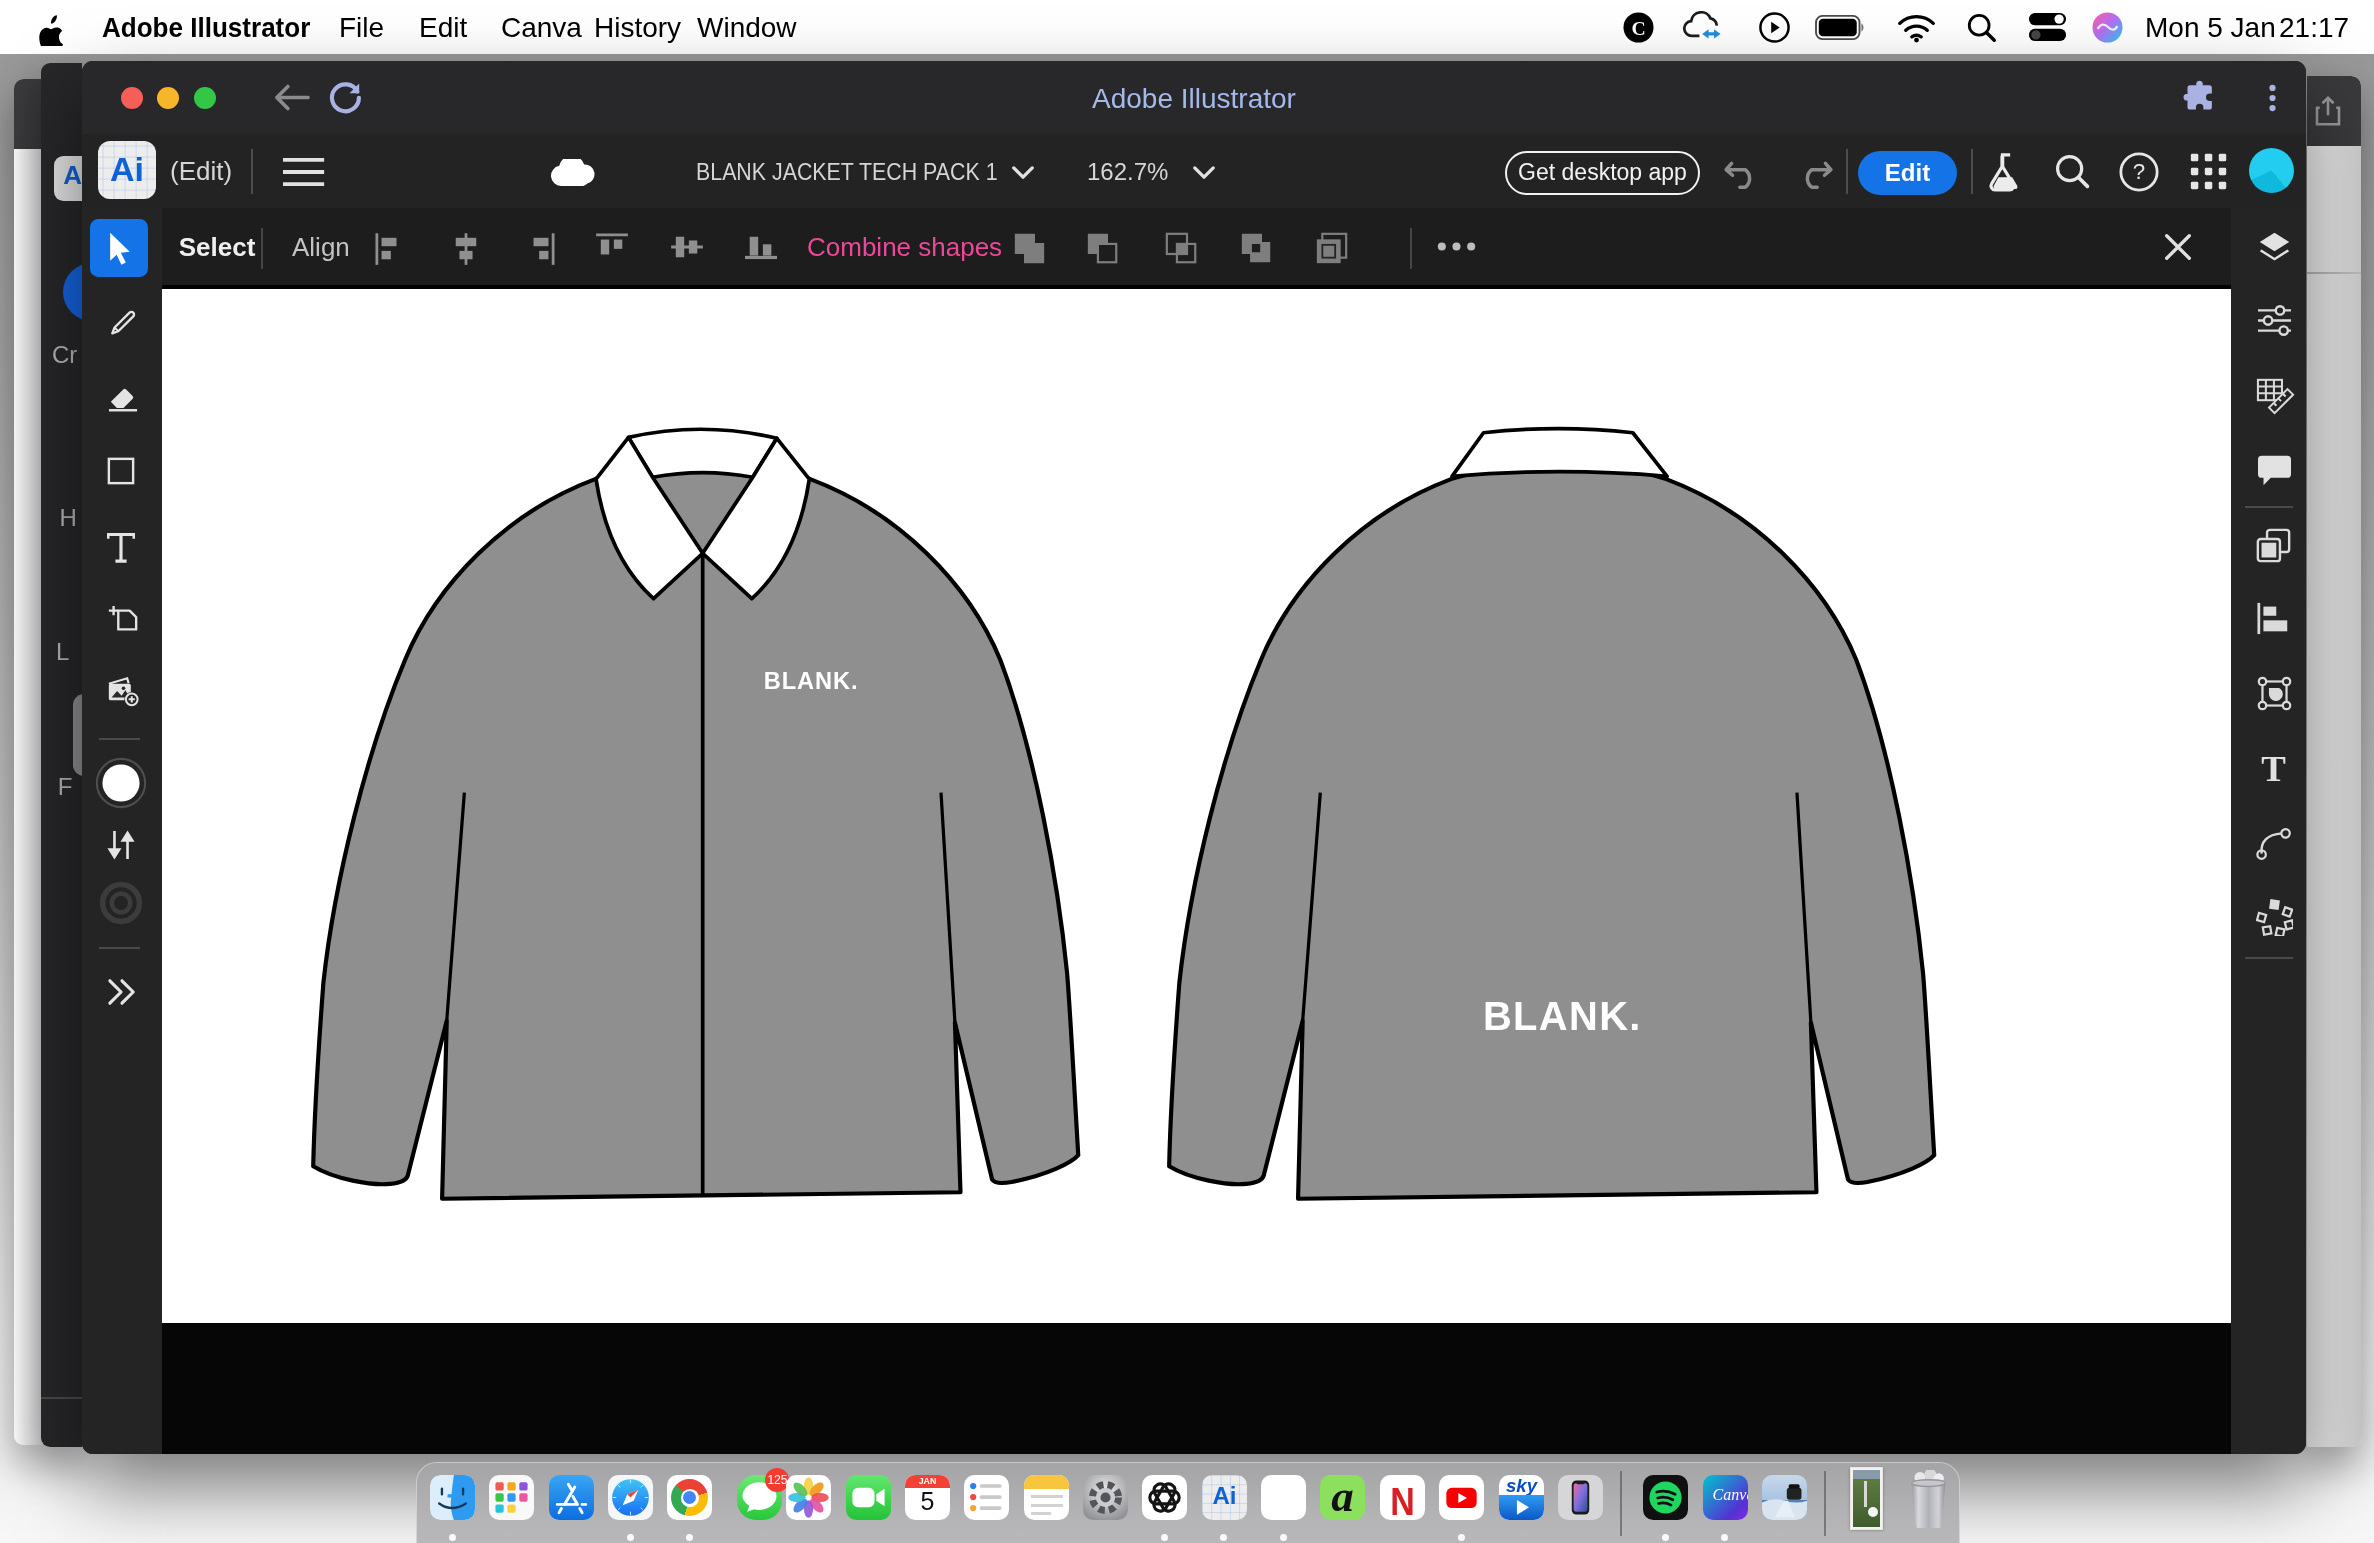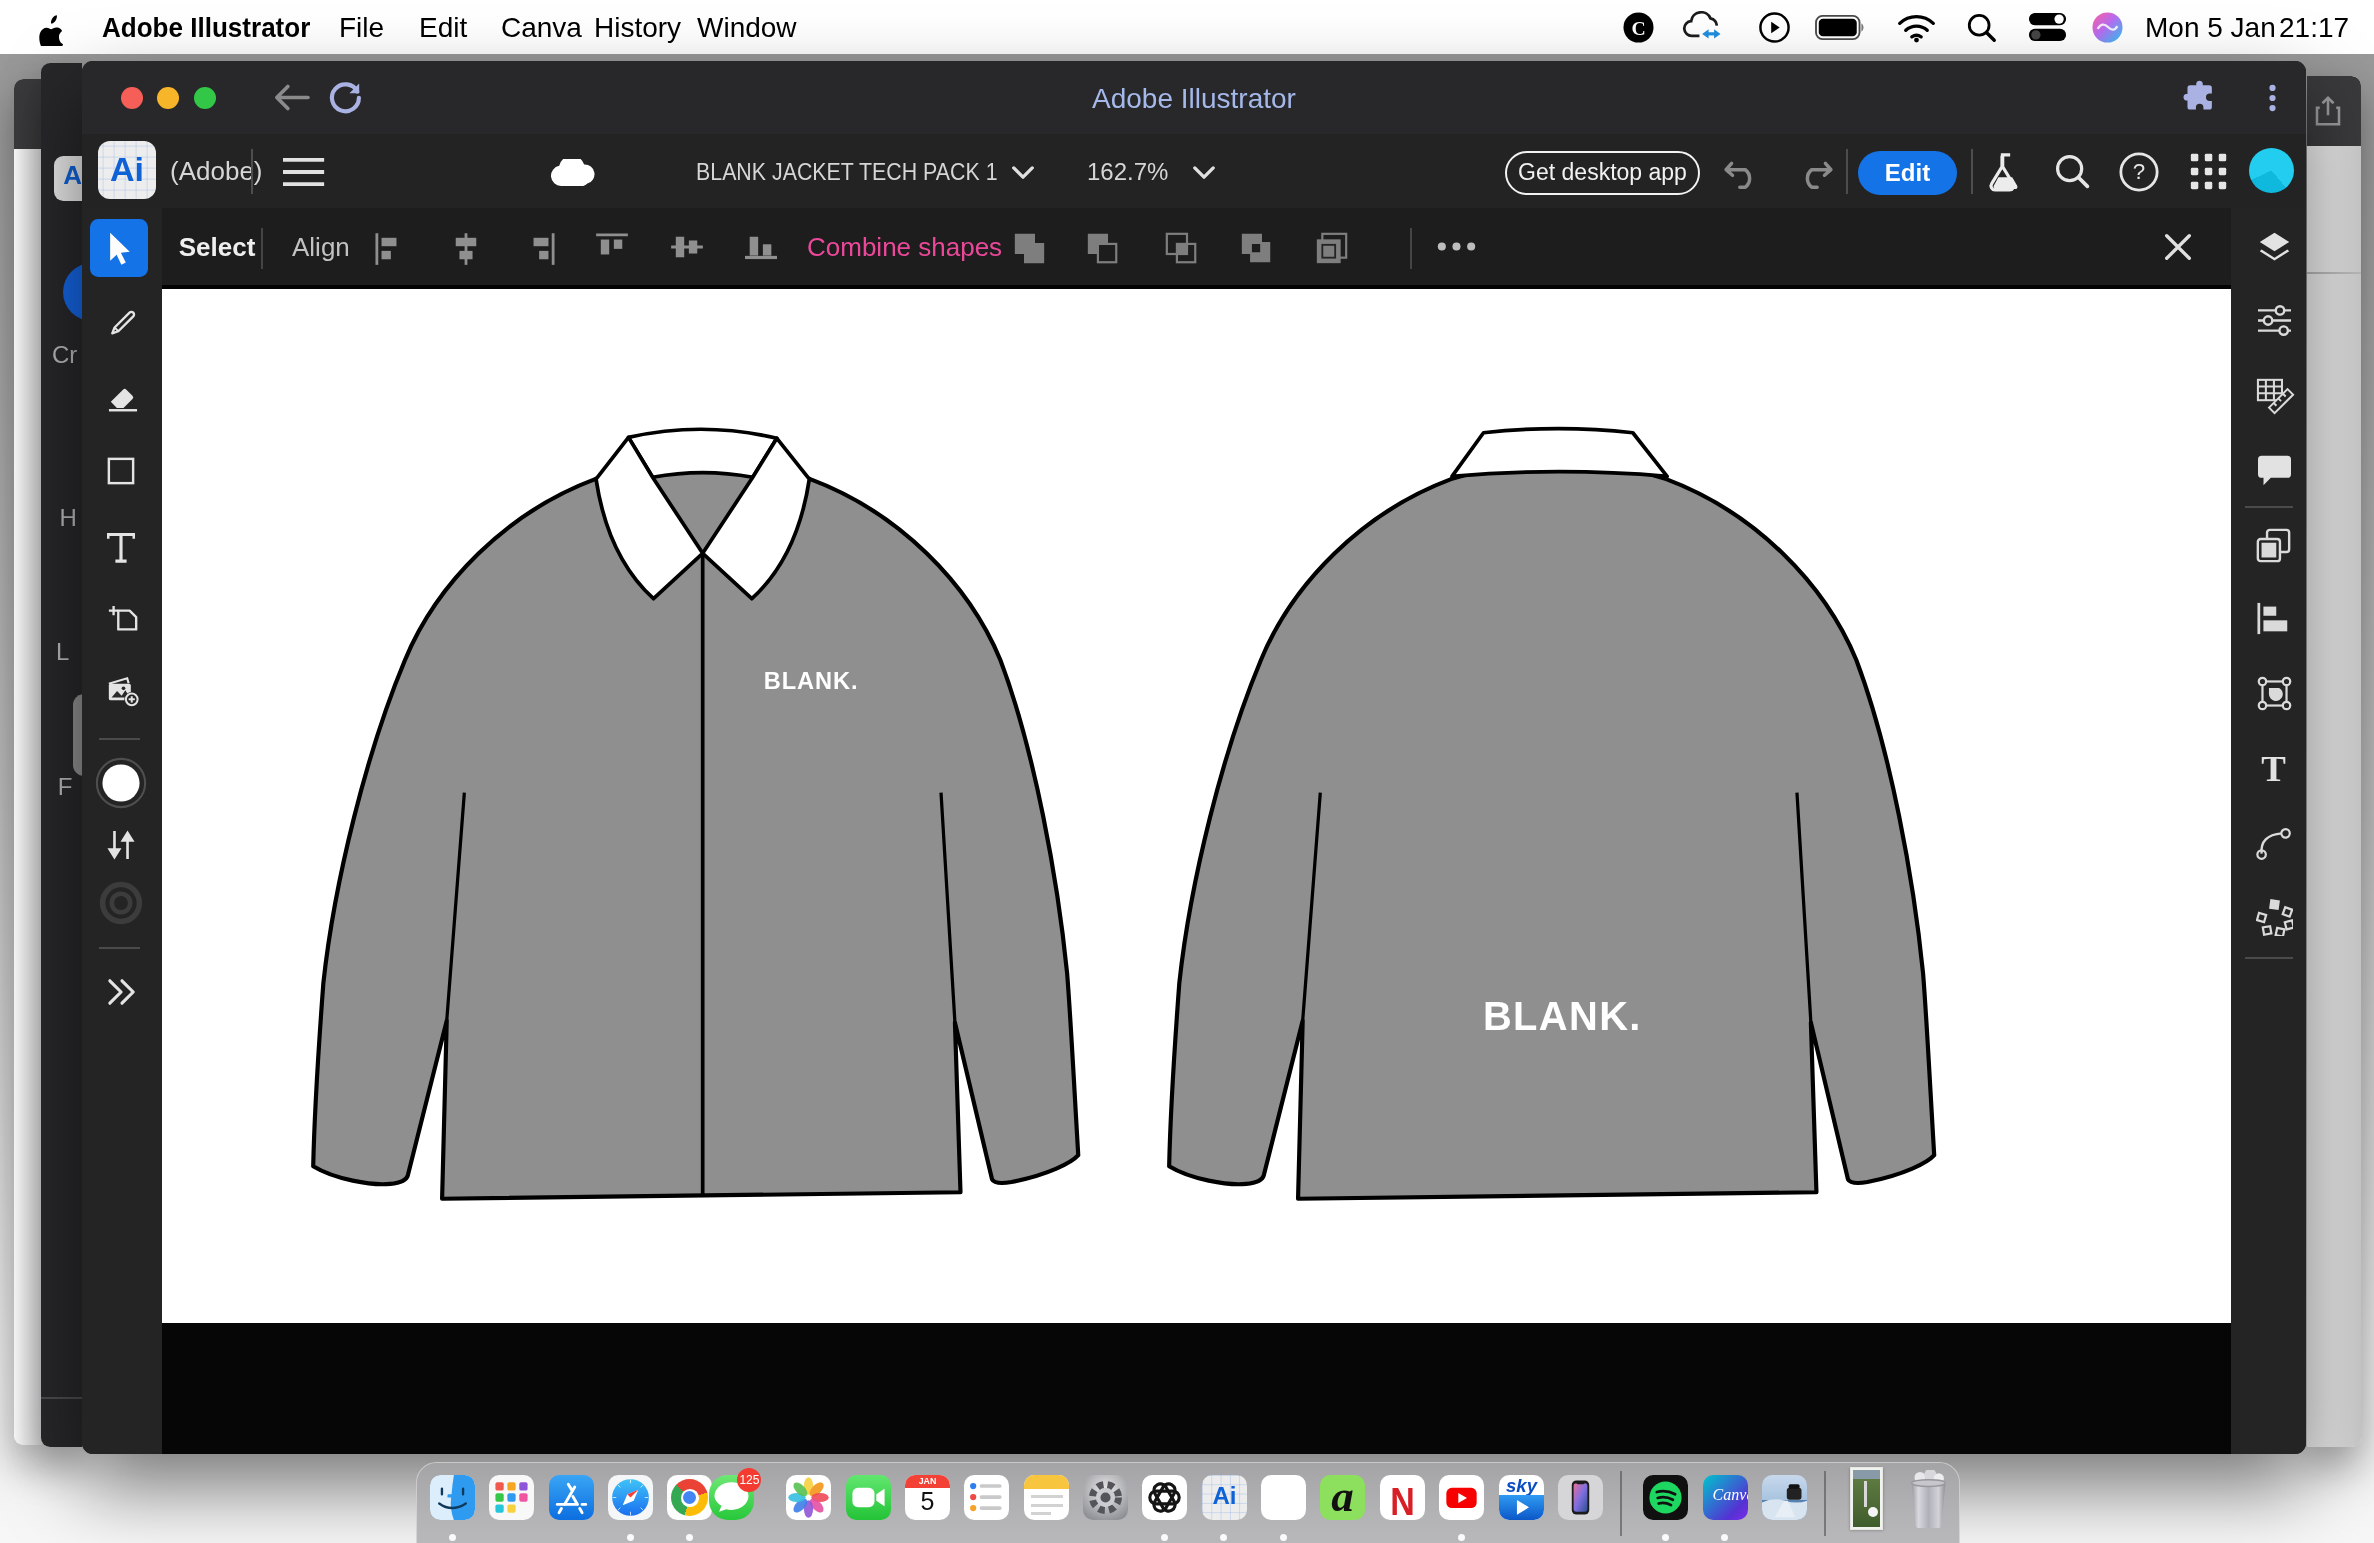--- a/index.html
+++ b/index.html
@@ -177,21 +177,21 @@
       <g fill="#a9b2e2">
           <circle cx="6" cy="4" r="3.4"></circle>
           <circle cx="6" cy="15" r="3.4"></circle>
           <circle cx="6" cy="26" r="3.4"></circle>
         </g>
     </svg>
   </div>
 
   <div id="appheader">
     <div id="ailogo">Ai</div>
-    <span class="hdrtxt" style="left:88px;top:22px;">(Adobe)</span>
+    <span class="hdrtxt" style="left:88px;top:22px;">(Edit)</span>
     <div class="vsep" style="left:169px;top:15px;height:45px;"></div>
     <svg style="position:absolute;left:201px;top:23px;" width="43" height="30" viewBox="0 0 46 32">
       <g stroke="#e2e2e2" stroke-width="4.2">
           <path d="M0 3 h44 M0 16 h44 M0 29 h44"></path>
         </g>
     </svg>
     <svg style="position:absolute;left:468px;top:25px;" width="48" height="28" viewBox="0 0 52 30">
       <path d="M12 29 a11 11 0 0 1 -2 -21.8 a14 14 0 0 1 27 -1.4 a10.5 10.5 0 0 1 3.5 20.6 a11 11 0 0 1 -4.5 2.6 z" fill="#fff"></path>
     </svg>
     <span class="hdrtxt" style="left:614px;top:24px;font-size:24px;transform:scaleX(.89);transform-origin:0 0;display:inline-block;">BLANK JACKET TECH PACK 1</span>
@@ -533,21 +533,21 @@
   <div class="ddot" style="left:210px;"></div>
 
   <div class="dicon" style="left:250px;background:#fdfdfd;">
     <div style="position:absolute;left:4.2px;top:4.2px;width:37px;height:37px;border-radius:50%;
       background:conic-gradient(from 75deg,#fbbc05 0 120deg,#34a853 120deg 240deg,#ea4335 240deg 360deg);"></div>
     <div style="position:absolute;left:14px;top:14px;width:17.6px;height:17.6px;border-radius:50%;background:#fff;"></div>
     <div style="position:absolute;left:16px;top:16px;width:13px;height:13px;border-radius:50%;background:#4285f4;"></div>
   </div>
   <div class="ddot" style="left:269px;"></div>
 
-  <div class="dicon" style="left:292px;background:linear-gradient(180deg,#6ee874,#27c83a);overflow:visible;border-radius:19px;">
+  <div class="dicon" style="left:320px;background:linear-gradient(180deg,#6ee874,#27c83a);overflow:visible;border-radius:19px;">
     <svg width="45" height="45" viewBox="0 0 49 49">
       <path d="M24.5 8 c10.2 0 18.5 6.7 18.5 15 s-8.3 15-18.5 15 c-2 0-4-.3-5.8-.8 L11 40 l2.5-6.5 C9.1 30.8 6 27.2 6 23 6 14.7 14.3 8 24.5 8 z" fill="#fff"></path>
     </svg>
     <div style="position:absolute;right:-7.4px;top:-7.4px;width:24px;height:24px;border-radius:50%;background:#f33b30;color:#fff;font-size:12px;text-align:center;line-height:24px;">125</div>
   </div>
 
   <div class="dicon" style="left:369px;background:#fff;">
     <svg width="45" height="45" viewBox="0 0 49 49">
       <g transform="translate(24.5,24.5)">
         <g id="pet">

